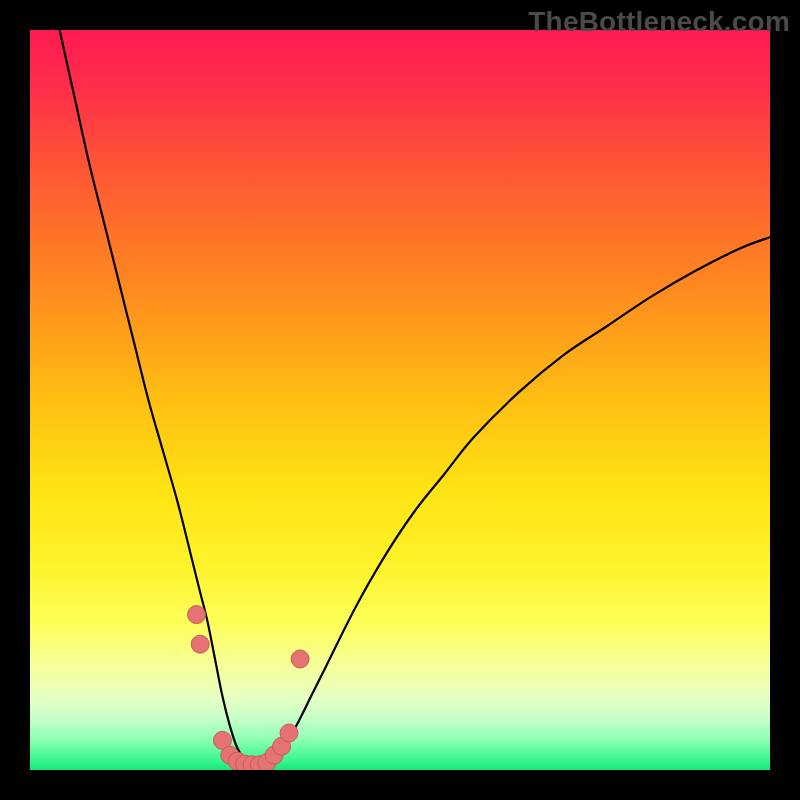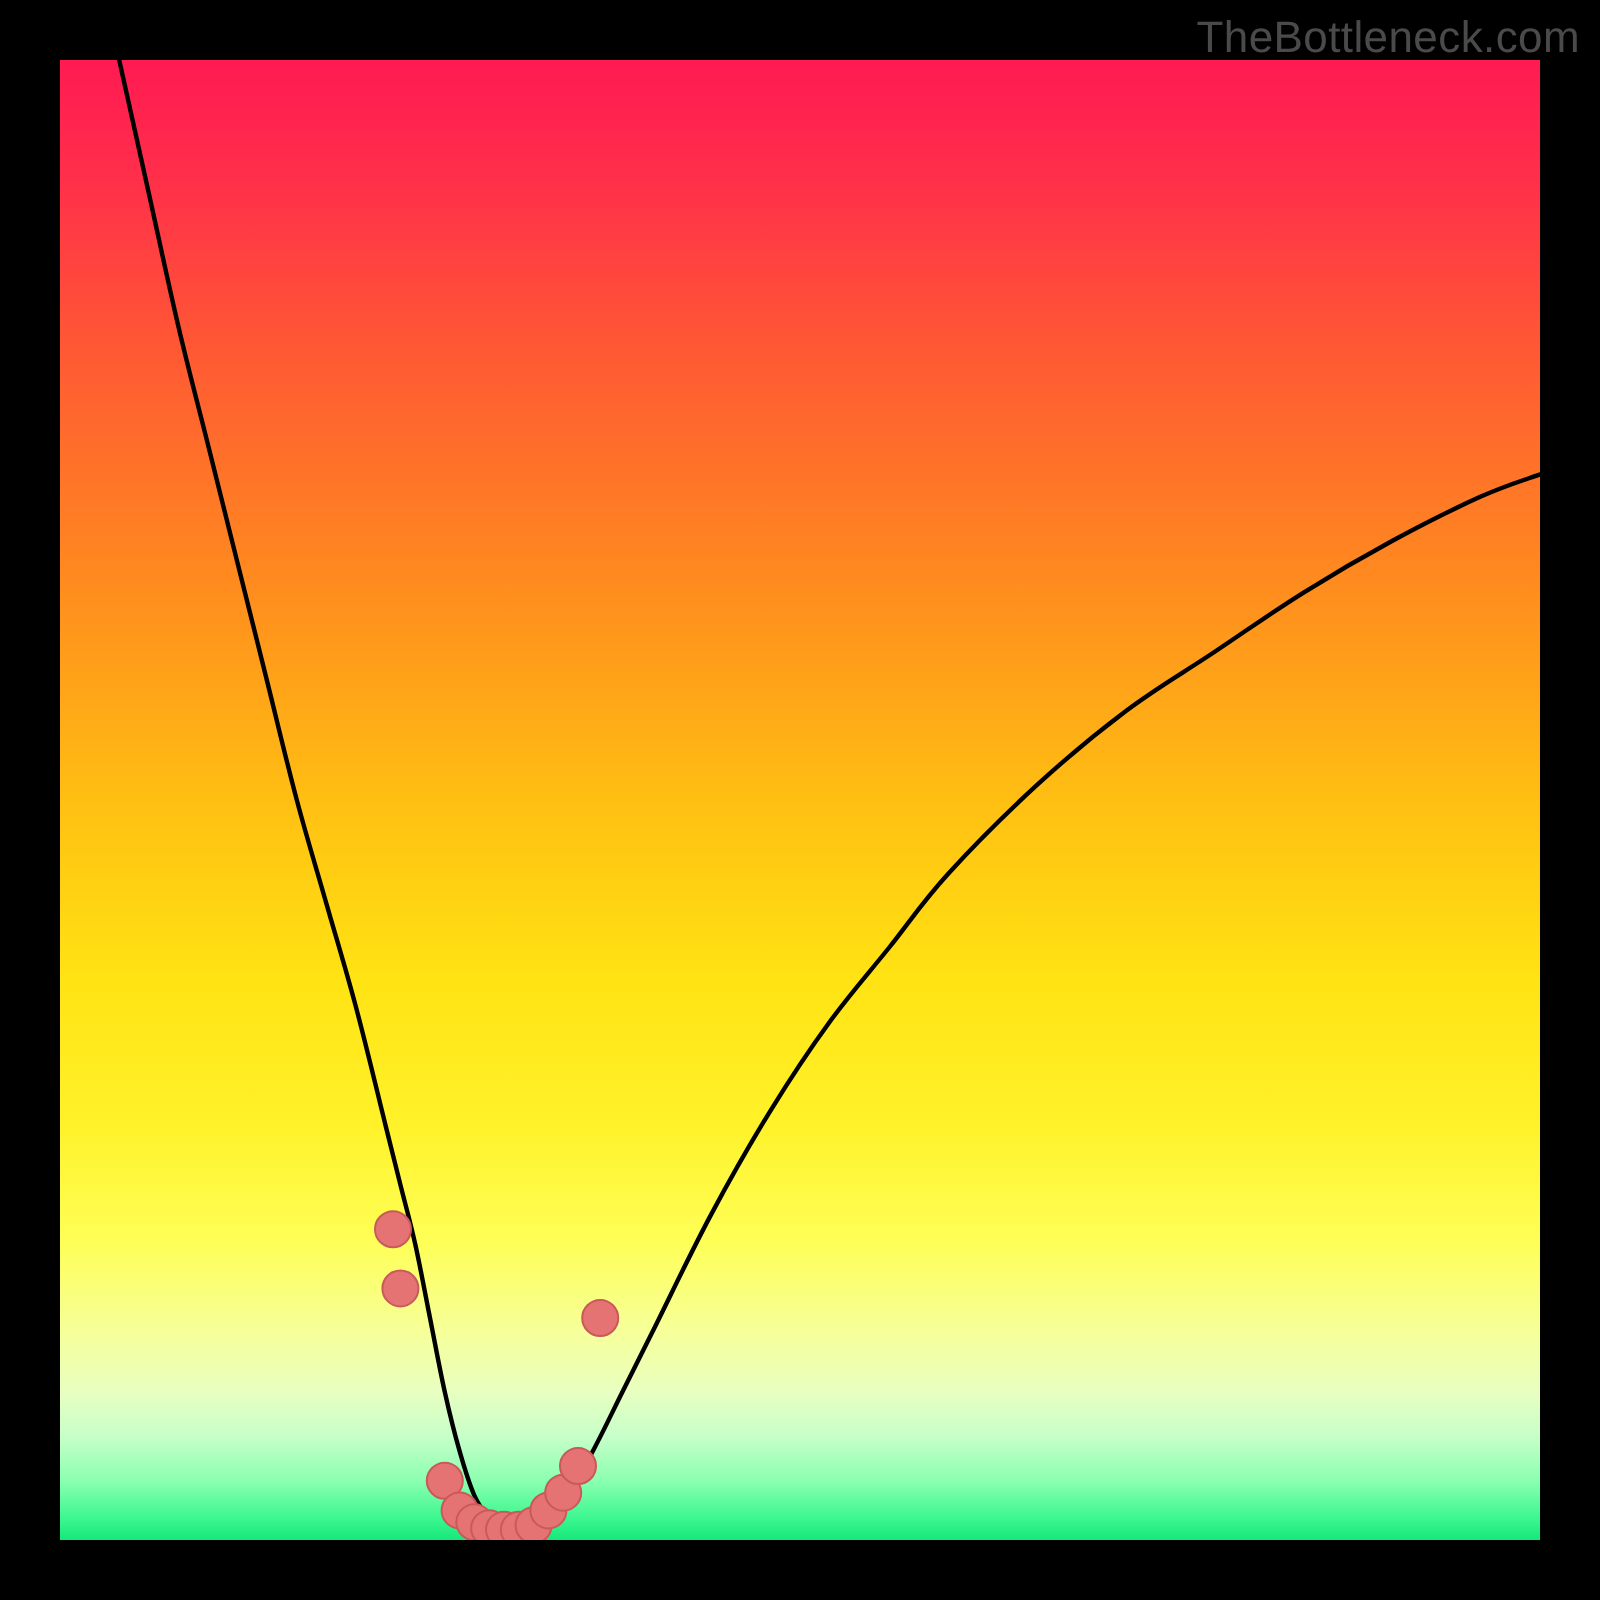--- a/index.html
+++ b/index.html
@@ -35,23 +35,23 @@
   }
   .markers-layer {
     position: absolute;
     inset: 0;
   }
   .watermark {
     position: absolute;
     top: 6px;
     right: 10px;
     color: #4a4a4a;
-    font-size: 22px;
+    font-size: 28px;
     letter-spacing: 0.2px;
-    font-weight: 400;
+    font-weight: 700;
   }
 </style>
 </head>
 <body>
 
 <div class="frame">
 
   <div class="plot-area">
 
     <svg class="gradient-bg" viewBox="0 0 740 740" preserveAspectRatio="none">

